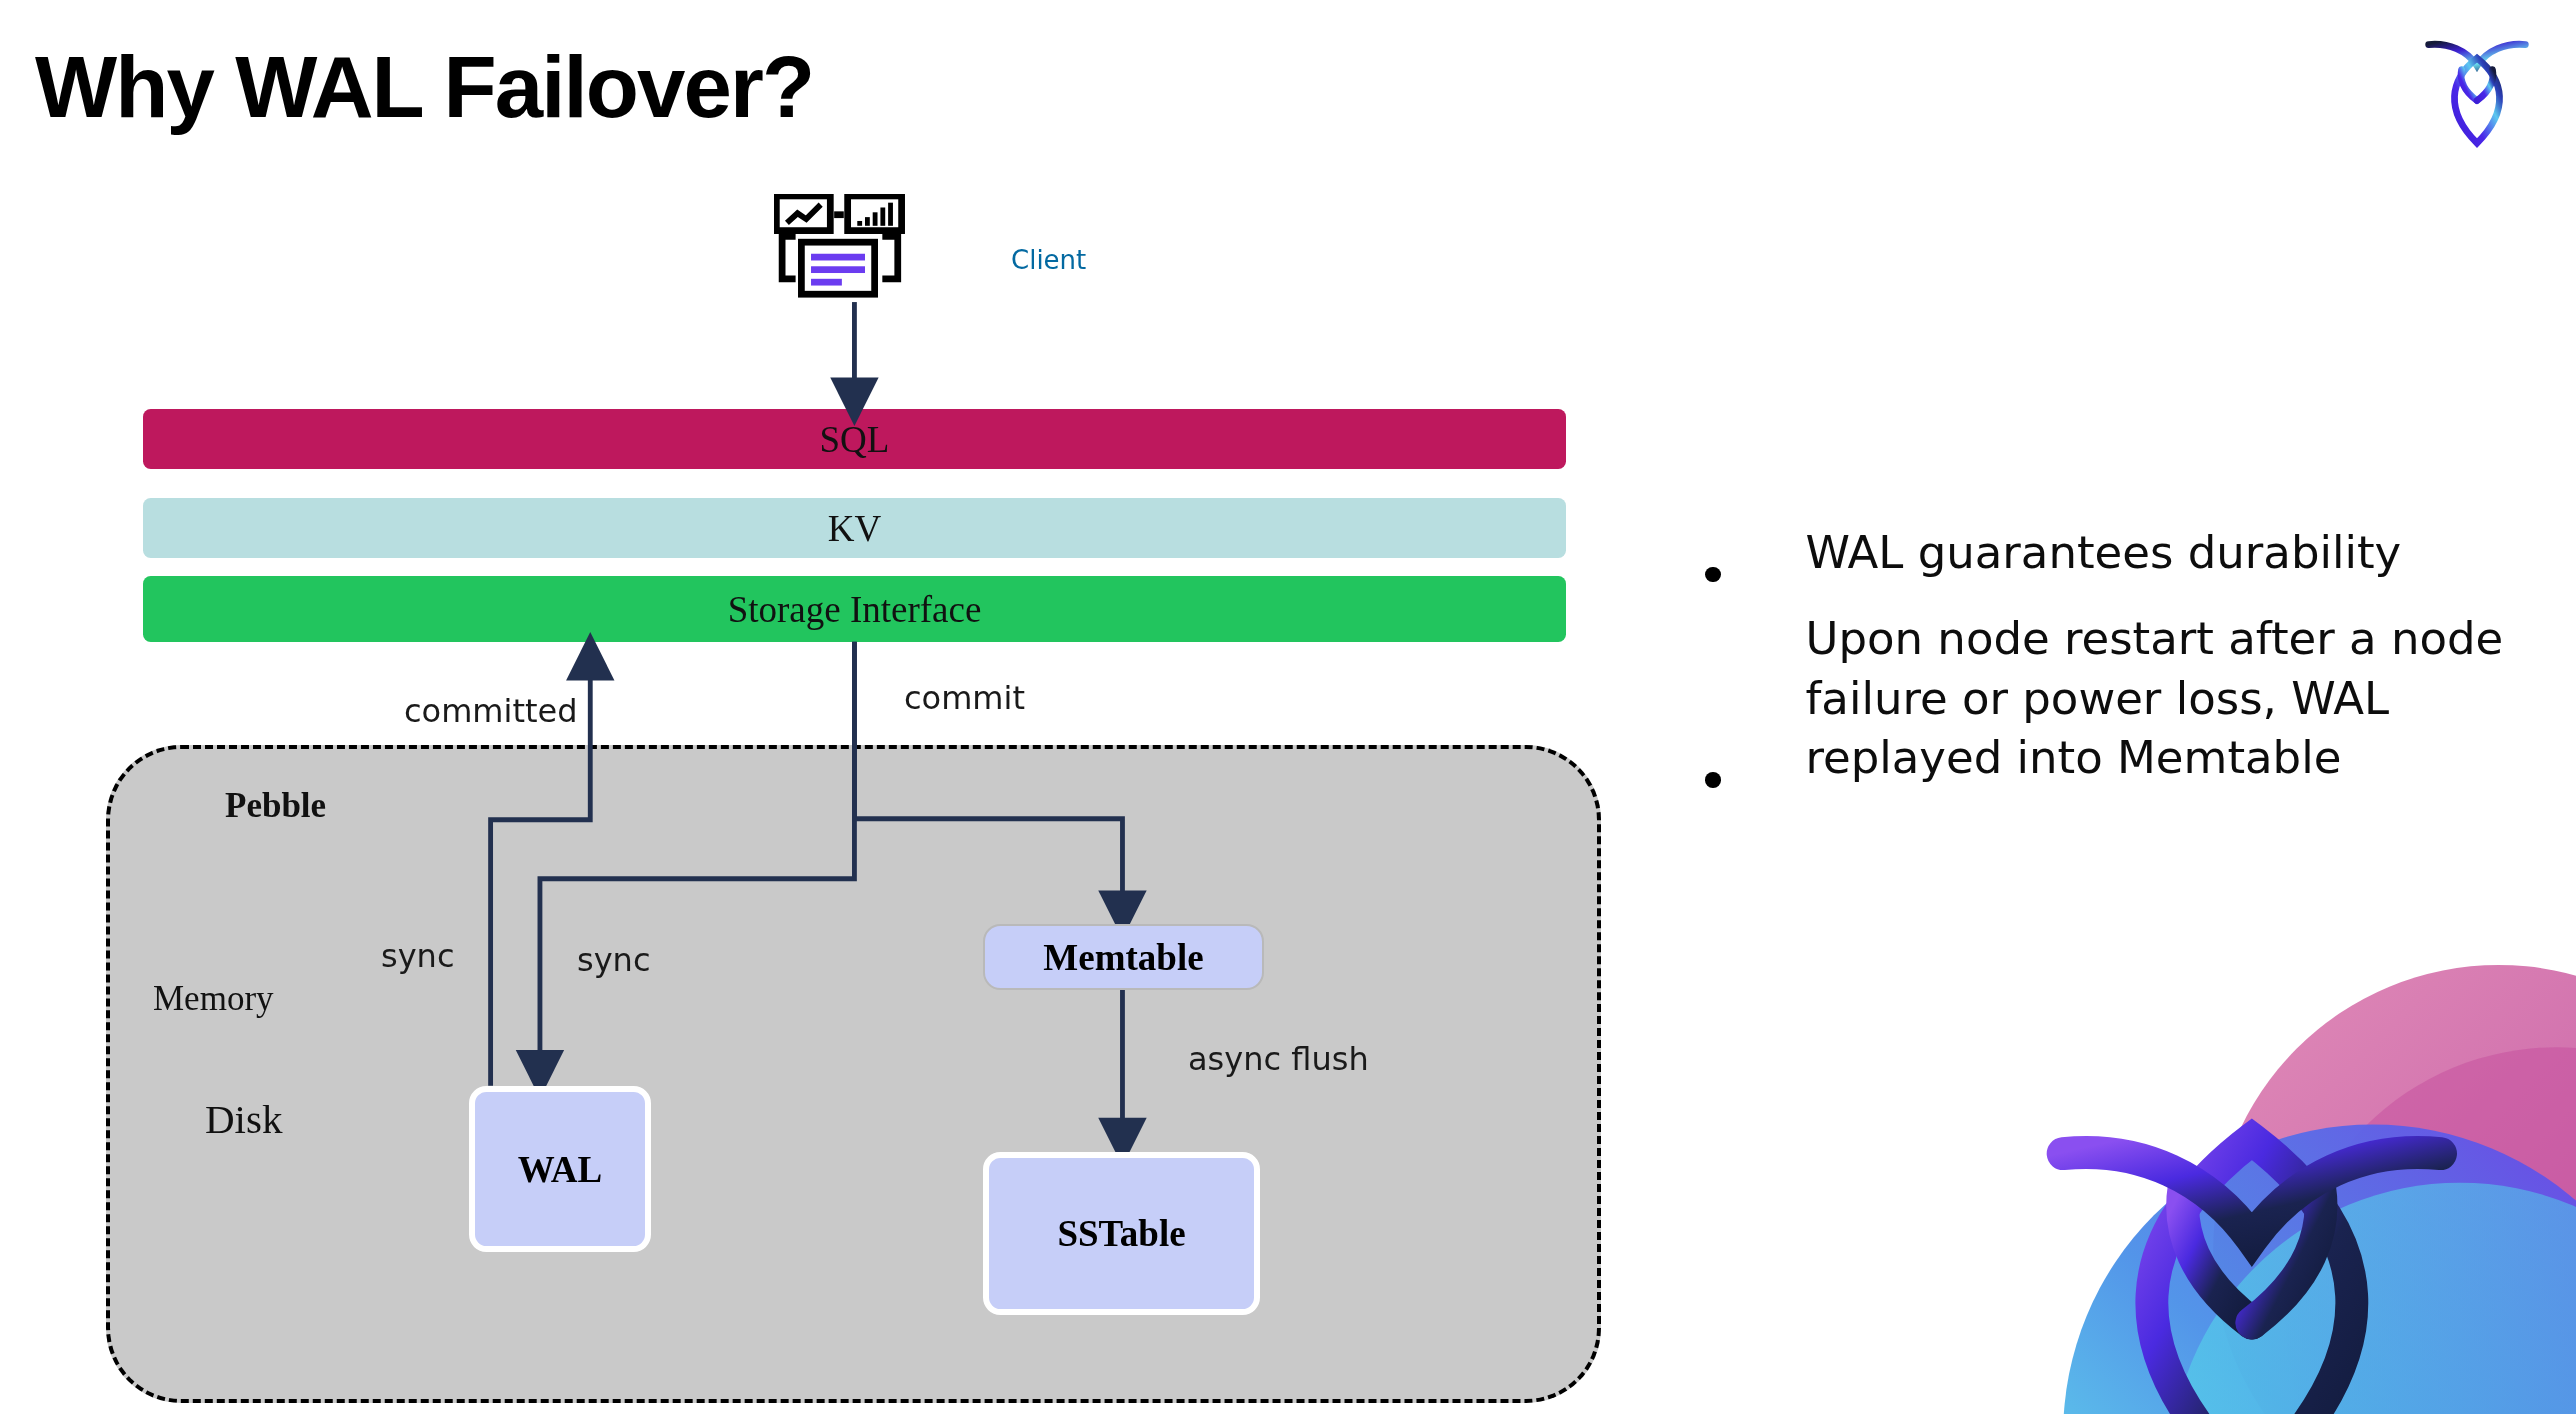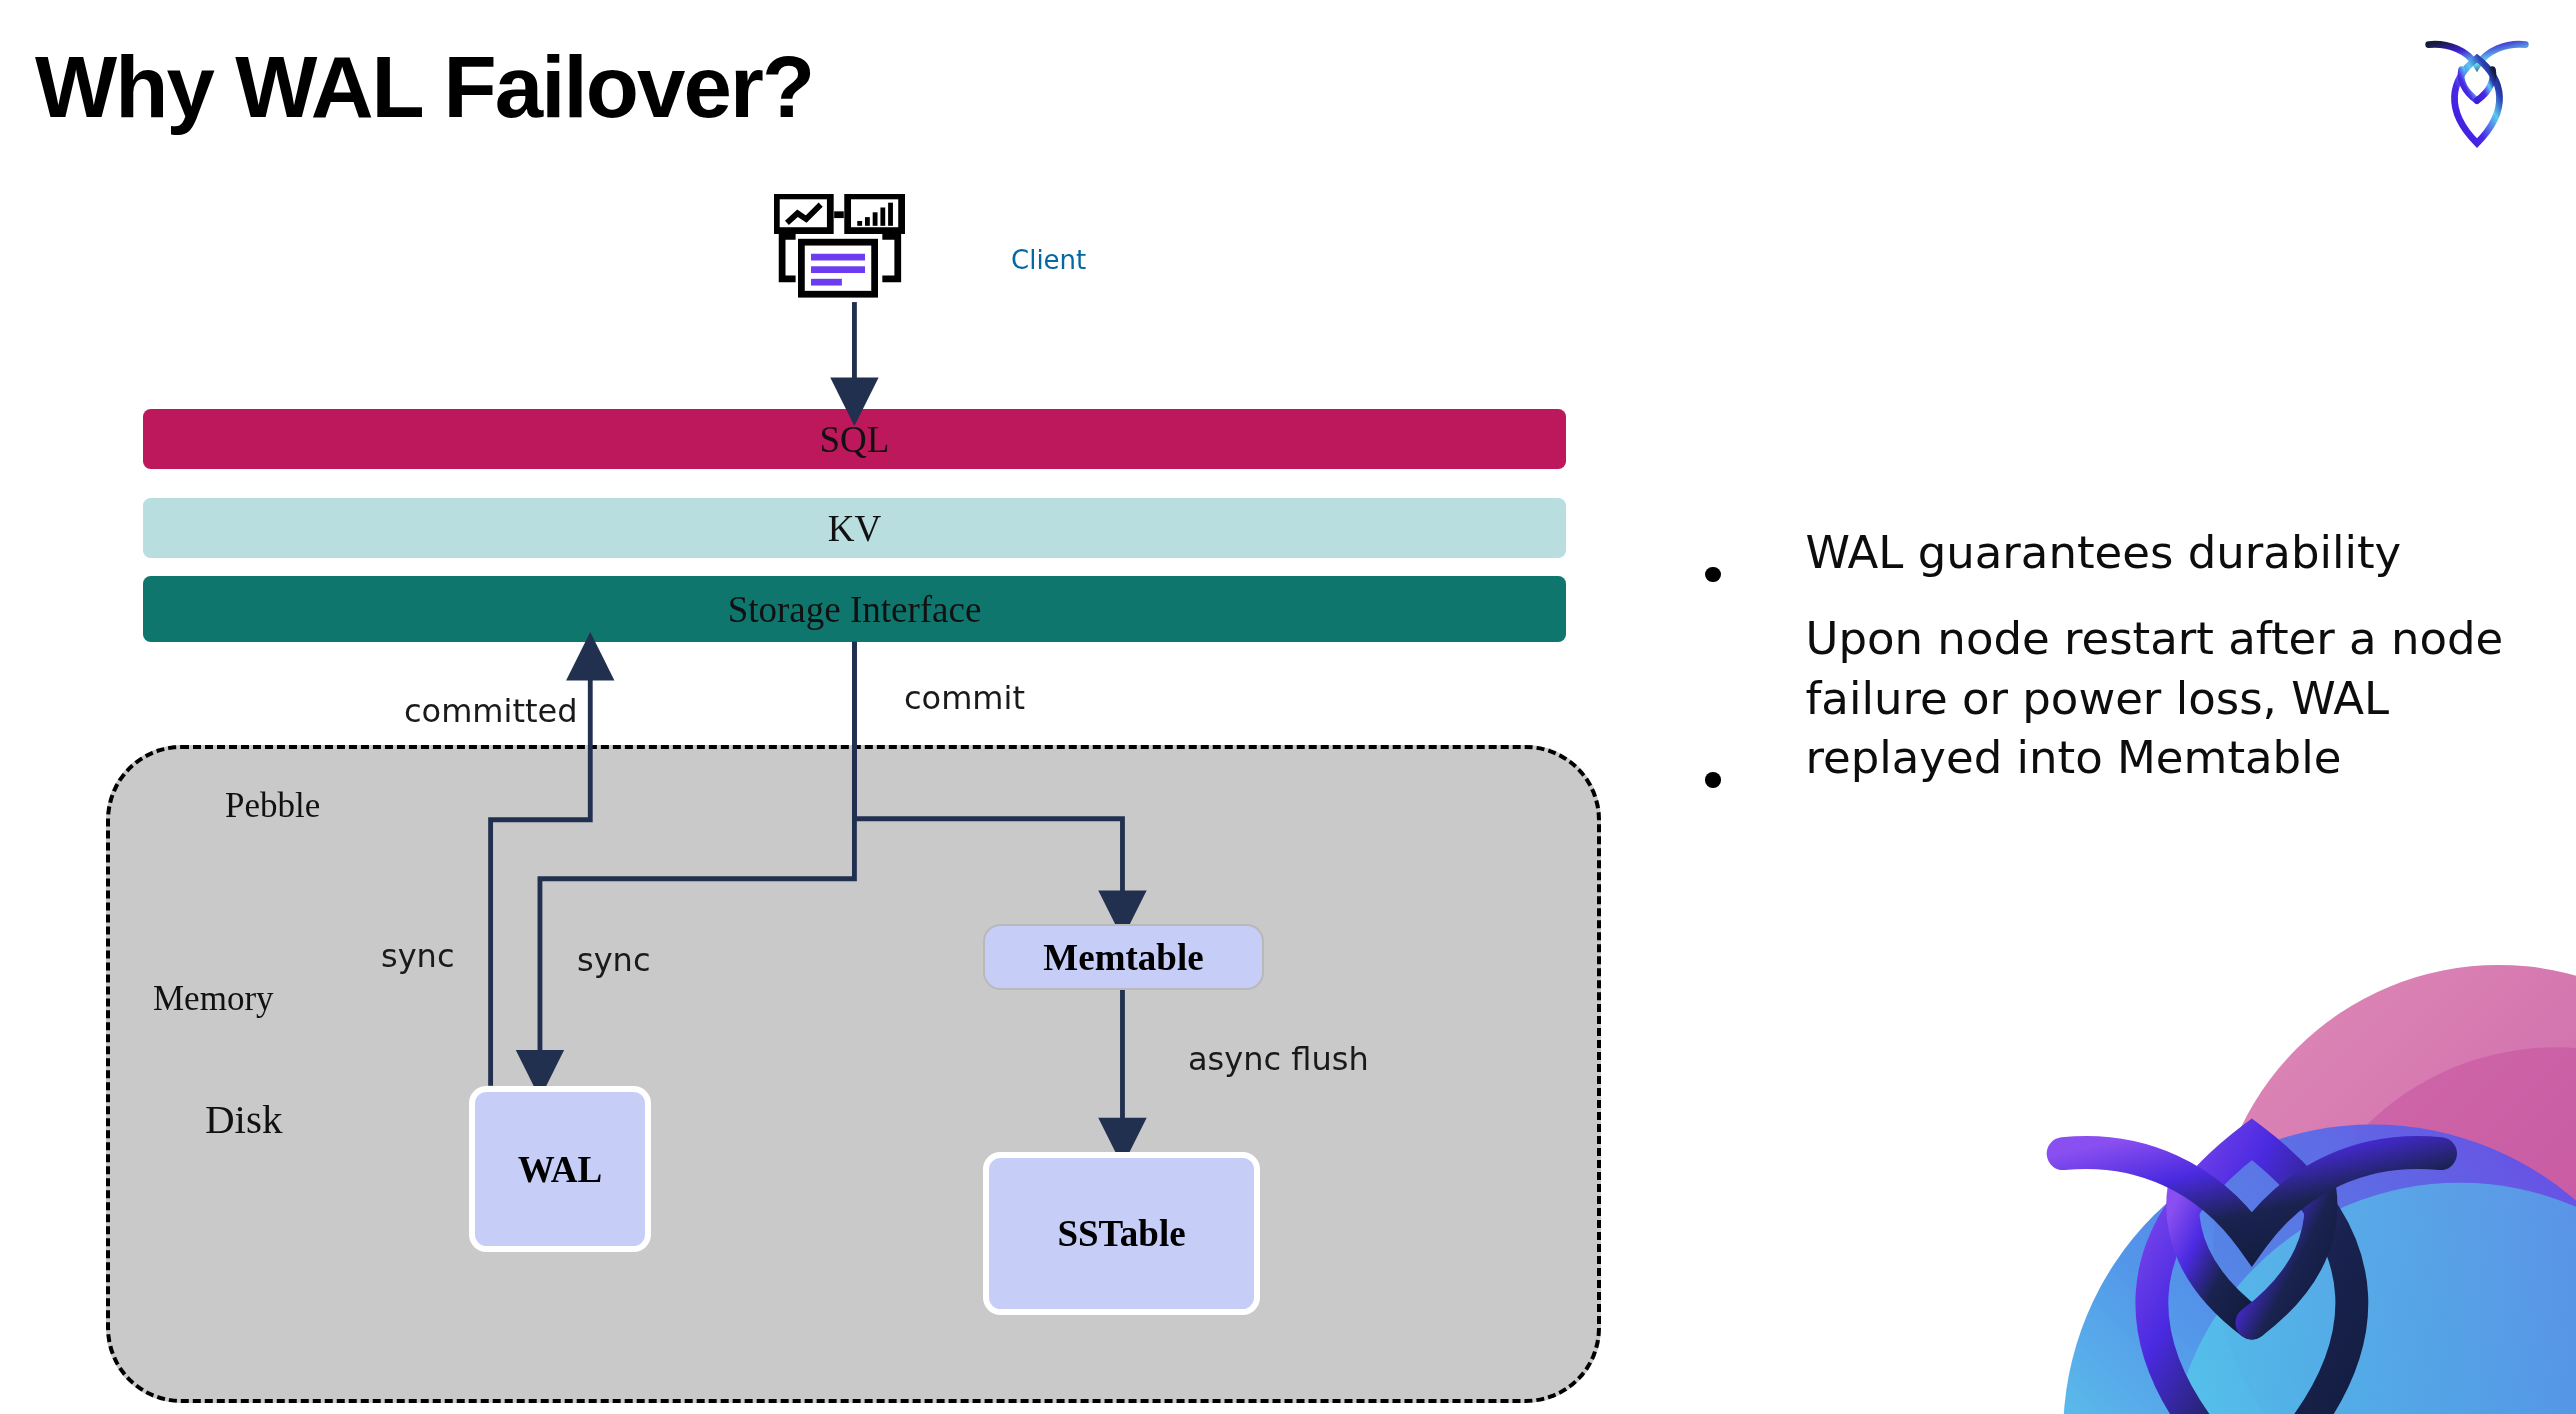--- a/index.html
+++ b/index.html
@@ -105,20 +105,21 @@
     background: #c9c9c9;
     box-sizing: border-box;
   }
   #pebble-label {
     position: absolute;
     left: 225px;
     top: 786px;
     font-family: "Liberation Serif", serif;
     font-size: 35px;
     color: #111111;
+    font-weight: bold;
   }
   #memory-label {
     position: absolute;
     left: 153px;
     top: 979px;
     font-family: "Liberation Serif", serif;
     font-size: 35px;
     color: #111111;
   }
   #disk-label {
@@ -306,21 +307,21 @@
     <rect x="38" y="88" width="32" height="7" fill="#6b3cf0"></rect>
   </svg>
   <div id="client-label">Client</div>
 
   <div class="stack-bar" id="bar-sql" style="background:#be185d">
     <span>SQL</span>
   </div>
   <div class="stack-bar" id="bar-kv" style="background:#b8dee0">
     <span>KV</span>
   </div>
-  <div class="stack-bar" id="bar-storage" style="background:#0f766e">
+  <div class="stack-bar" id="bar-storage" style="background:#22c55e">
     <span>Storage Interface</span>
   </div>
 
   <div id="pebble-box">
     
   </div>
   <div id="pebble-label">Pebble</div>
   <div id="memory-label">Memory</div>
   <div id="disk-label">Disk</div>
 

